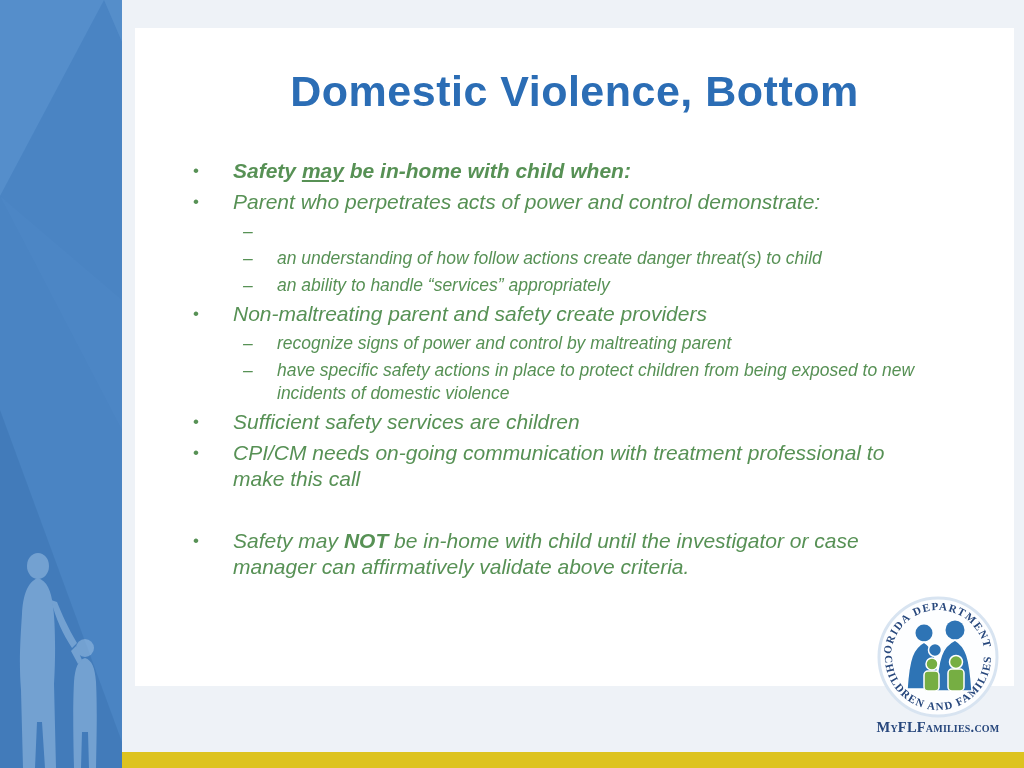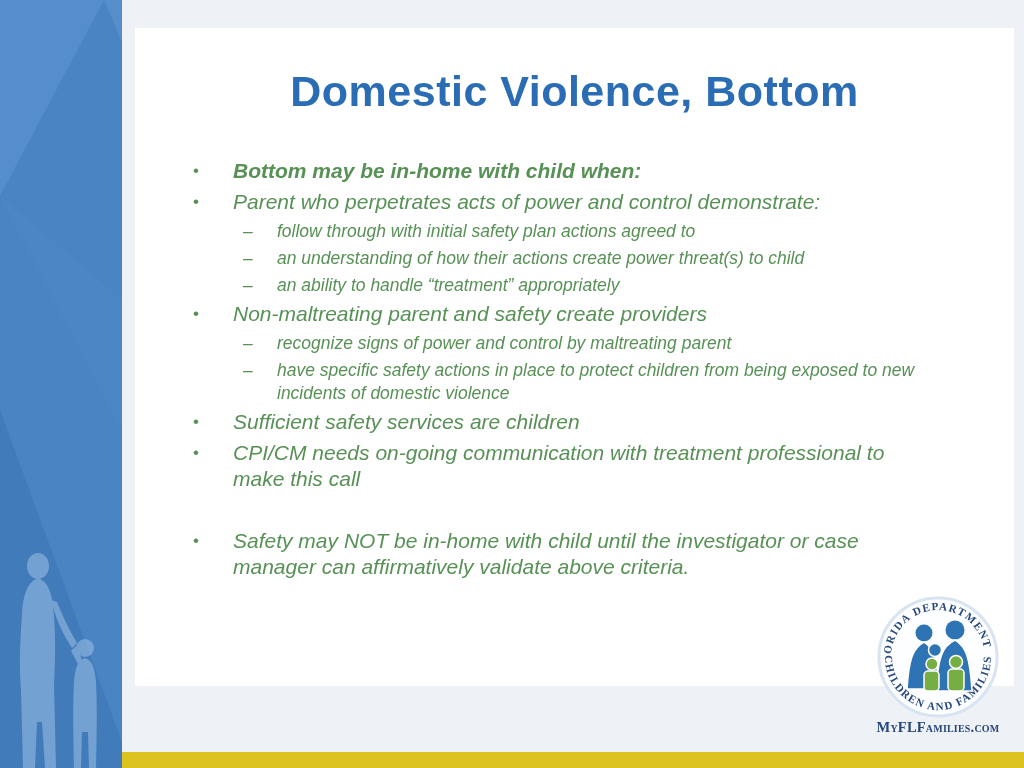--- a/index.html
+++ b/index.html
@@ -22,23 +22,23 @@
     letter-spacing:.5px;
   }
   
   .bullets{margin-top:42px;padding-left:58px;color:#579155;font-style:italic;}
   .b-item{display:flex;font-size:21px;line-height:26px;margin:0 0 5px 0;}
   .b-item .mk{width:40px;flex:0 0 40px;font-size:17px;line-height:26px;font-style:normal;}
   .b-item .tx{width:655px;}
   .s-item{display:flex;font-size:17.5px;line-height:23px;margin:0 0 4px 0;padding-left:50px;}
   .s-item .mk{width:34px;flex:0 0 34px;font-style:italic;}
   .s-item .tx{width:660px;}
-  .bold{font-weight:normal;}
+  .bold{font-weight:bold;}
   .b1 .tx{font-weight:bold;}
-  .u{margin-top:48px;}
+  .u{text-decoration:underline;margin-top:48px;}
   .gap-before{margin-top:36px;}
   
   .footer{position:absolute;left:139px;top:756px;font-size:14px;color:#1c1c1c;font-style:normal;}
   
   .logo{position:absolute;left:866px;top:596px;width:145px;height:146px;}
   .logo svg{display:block;}
   .ring-text{font-family:"Liberation Serif",serif;font-weight:bold;font-size:11px;letter-spacing:1.3px;fill:#27477c;}
   .site-text{font-family:"Liberation Serif",serif;font-weight:bold;font-size:14.5px;letter-spacing:.2px;fill:#27477c;font-variant:small-caps;}
 </style>
 </head>
@@ -67,39 +67,38 @@
 <div class="panel">
 
   <div class="title">
     <div>Domestic Violence, Bottom</div>
   </div>
 
   <div class="bullets">
 
     <div class="b-item b1">
       <span class="mk">•</span>
-      <span class="tx"><span>Bottom </span><span class="u">may</span><span> be in-home with child when:</span></span>
+      <span class="tx"><span>Safety </span><span class="u">may</span><span> be in-home with child when:</span></span>
     </div>
 
     <div class="b-item">
       <span class="mk">•</span>
       <span class="tx">Parent who perpetrates acts of power and control  demonstrate:</span>
     </div>
 
     <div class="s-item">
       <span class="mk">–</span>
-      <span class="tx">follow through with initial safety plan actions agreed to</span>
     </div>
     <div class="s-item">
       <span class="mk">–</span>
-      <span class="tx">an understanding of how their actions create power threat(s) to child</span>
+      <span class="tx">an understanding of how follow actions create danger threat(s) to child</span>
     </div>
     <div class="s-item">
       <span class="mk">–</span>
-      <span class="tx">an ability to handle “treatment” appropriately</span>
+      <span class="tx">an ability to handle “services” appropriately</span>
     </div>
 
     <div class="b-item">
       <span class="mk">•</span>
       <span class="tx">Non-maltreating parent and safety create providers</span>
     </div>
 
     <div class="s-item">
       <span class="mk">–</span>
       <span class="tx">recognize signs of power and control by maltreating parent</span>

